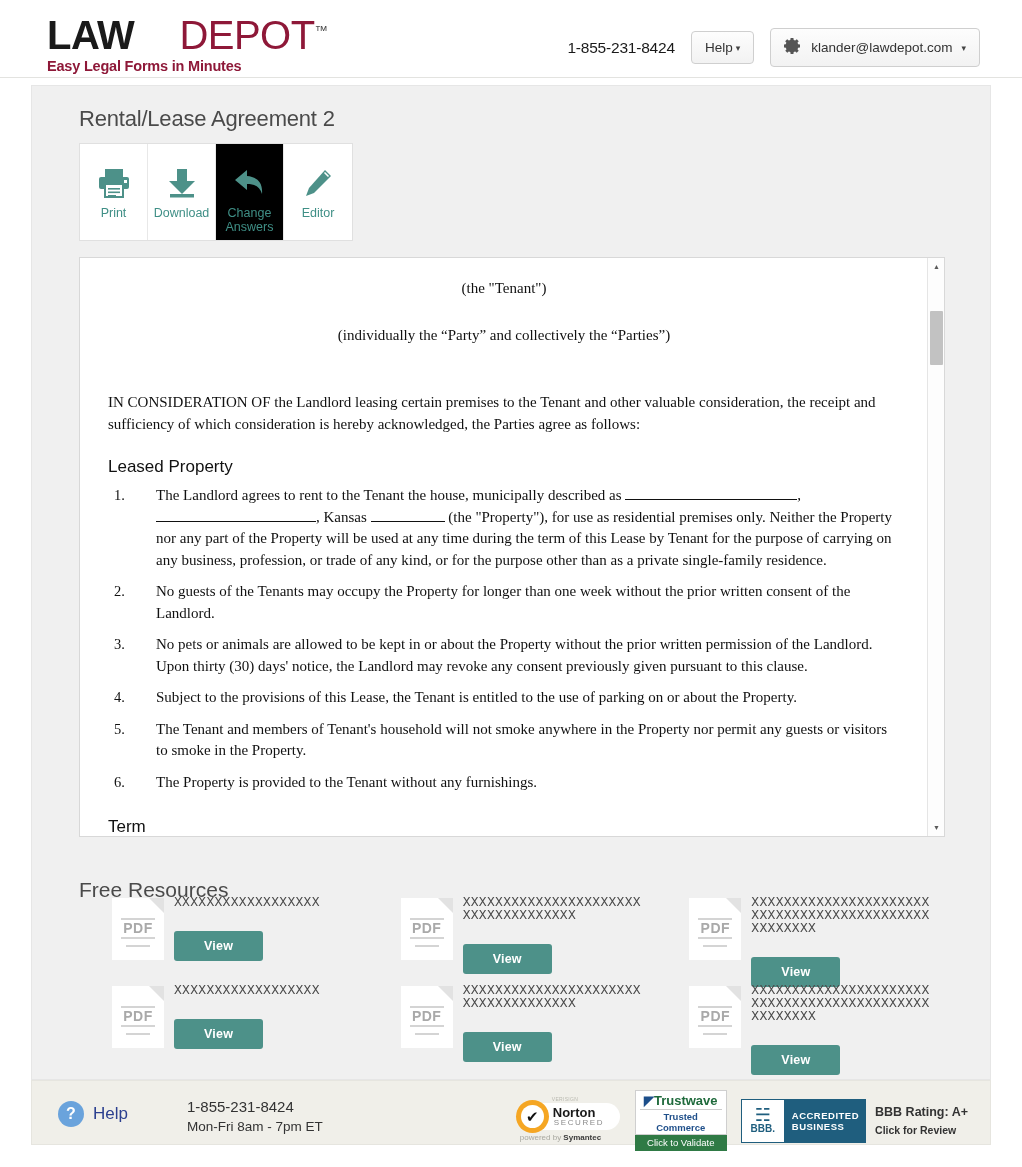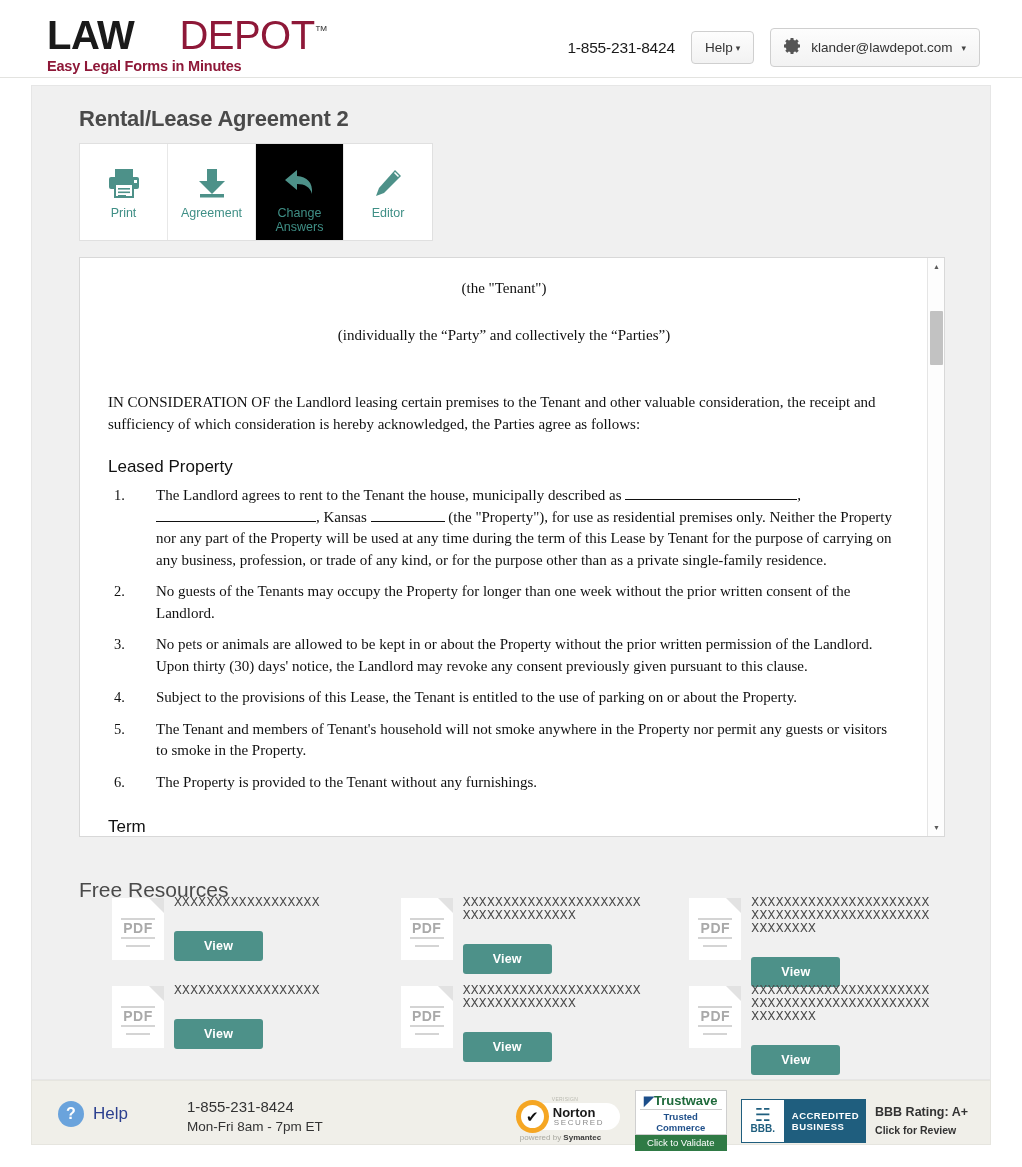--- a/index.html
+++ b/index.html
@@ -55,33 +55,33 @@
   .caret { font-size: 9px; color: #444; }
 
   
   .main-panel {
     position: absolute; left: 31px; top: 85px;
     width: 960px; height: 995px;
     background: #f0f0f0;
     border: 1px solid #e6e6e6;
   }
   .page-title {
-    font-size: 22px; color: #4a4a4a; font-weight: bold;
+    font-size: 22px; color: #4a4a4a; font-weight: normal;
     margin: 0; padding: 20px 0 0 47px; letter-spacing: -0.2px;
   }
 
   
   .toolbar {
     position: absolute; left: 47px; top: 57px;
     display: flex;
     background: #ffffff;
     border: 1px solid #e0e0e0;
   }
   .tool-btn {
-    width: 88px; height: 96px;
+    width: 68px; height: 96px;
     border-right: 1px solid #e8e8e8;
     display: flex; flex-direction: column;
     align-items: center; justify-content: flex-start;
     padding-top: 16px;
     cursor: pointer; background: #ffffff;
   }
   .tool-btn:last-child { border-right: none; }
   .tool-btn.active { background: #000000; }
   .tool-ico { height: 46px; display: flex; align-items: center; justify-content: center; }
   .tool-label {
@@ -337,21 +337,21 @@
     </div>
 
     <div class="tool-btn">
       <span class="tool-ico">
         <svg width="32" height="32" viewBox="0 0 32 32" aria-hidden="true">
           <rect x="11" y="2" width="10" height="13" fill="#4d9189"></rect>
           <path d="M3 14h26L16 27z" fill="#4d9189"></path>
           <rect x="4" y="27" width="24" height="3.5" fill="#4d9189"></rect>
         </svg>
       </span>
-      <span class="tool-label">Agreement</span>
+      <span class="tool-label">Download</span>
     </div>
 
     <div class="tool-btn active">
       <span class="tool-ico">
         <svg width="34" height="30" viewBox="0 0 34 30" aria-hidden="true">
           <path d="M14 2 L2 12 L14 22 L14 16 C22 16 27 19 29 26 C30 14 24 9 14 8 Z" fill="#4d9189"></path>
         </svg>
       </span>
       <span class="tool-label">
         <span>Change</span><br>

